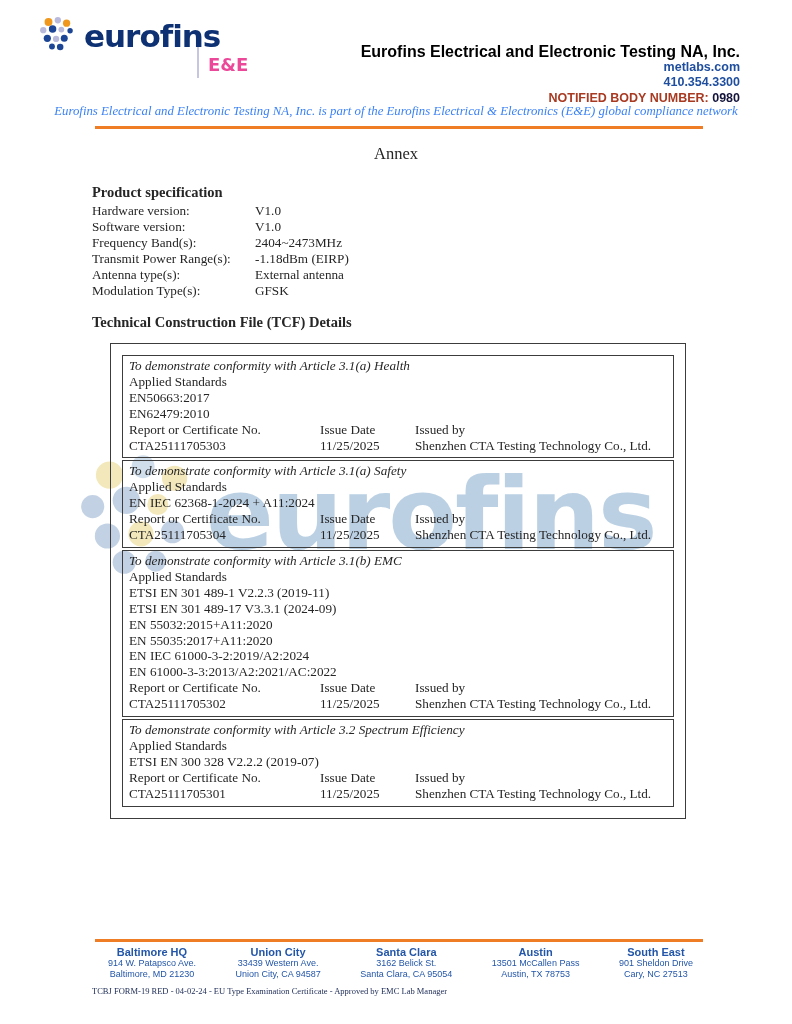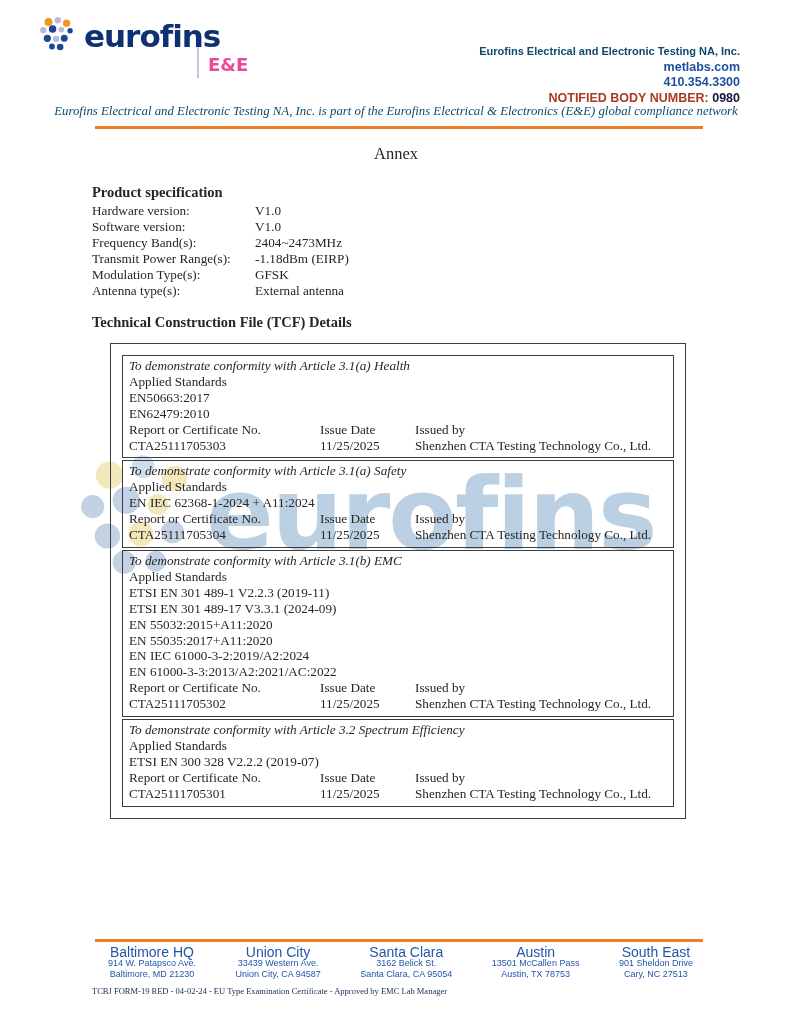--- a/index.html
+++ b/index.html
@@ -18,28 +18,28 @@
   }
   .logo-divider { position:absolute; left:197px; top:36px; width:2px; height:42px; background:#c6c6e0; }
   .logo-division {
     position:absolute; left:208px; top:54px;
     font-family:"DejaVu Sans", sans-serif; font-weight:bold; font-size:18px; color:#ec4899;
   }
   .company-block {
     position:absolute; right:52px; top:44px; text-align:right; z-index:2;
     font-family:"Liberation Sans", sans-serif; font-weight:bold; line-height:15.5px;
   }
-  .company-name { font-size:11px; color:#0c4a6e; }
+  .company-name { font-size:16px; color:#000000; }
   .company-website, .company-phone { font-size:12.5px; color:#1f4e9f; }
   .company-nb { font-size:12.5px; }
   .nb-label { color:#a93a22; }
   .nb-number { color:#14143c; }
   .network-line {
     position:absolute; left:0; top:104px; width:100%; text-align:center;
-    font-style:italic; font-size:12.8px; color:#0c4a6e; z-index:2;
+    font-style:italic; font-size:12.8px; color:#3b82f6; z-index:2;
   }
   .rule { position:absolute; left:95px; width:608px; height:3px; background:#ee7d26; z-index:2; }
   .rule-top { top:126px; }
   .rule-bottom { top:939px; }
   
   .annex-title { position:absolute; left:0; top:144px; width:100%; text-align:center;
     font-weight:normal; font-size:16.5px; z-index:2; }
   .spec { position:absolute; left:92px; top:184px; z-index:2; font-size:13.2px; }
   .spec-heading { font-weight:bold; font-size:14.5px; margin-bottom:2px; }
   .spec-row { display:grid; grid-template-columns:163px auto; line-height:15.9px; }
@@ -61,21 +61,21 @@
     font-family:"DejaVu Sans", sans-serif; font-weight:bold; font-size:100px;
     color:#b5cce1; letter-spacing:-2px; line-height:100px; margin-left:2px;
   }
   
   .offices {
     position:absolute; left:108px; top:947px; width:585px; display:flex;
     justify-content:space-between; z-index:2;
     font-family:"Liberation Sans", sans-serif; color:#2356a8; text-align:center;
   }
   .office { line-height:11px; }
-  .office-name { font-weight:normal; font-size:14px; }
+  .office-name { font-weight:bold; font-size:11px; }
   .office-line { font-size:9px; }
   .form-note { position:absolute; left:92px; top:986px; font-size:8.5px; color:#1b2a55; z-index:2; }
 </style>
 </head>
 <body>
 
 <div class="page">
 
   <div class="logo-block">
     <svg class="logo-dots" viewBox="0 0 36 36">
@@ -124,26 +124,26 @@
     </div>
     <div class="spec-row">
       <span>Frequency Band(s):</span>
       <span>2404~2473MHz</span>
     </div>
     <div class="spec-row">
       <span>Transmit Power Range(s):</span>
       <span>-1.18dBm (EIRP)</span>
     </div>
     <div class="spec-row">
+      <span>Antenna type(s):</span>
+      <span>External antenna</span>
+    </div>
+    <div class="spec-row">
       <span>Modulation Type(s):</span>
       <span>GFSK</span>
-    </div>
-    <div class="spec-row">
-      <span>Antenna type(s):</span>
-      <span>External antenna</span>
     </div>
   </div>
 
   <div class="tcf-heading">Technical Construction File (TCF) Details</div>
 
   <div class="watermark">
     <svg class="watermark-dots" viewBox="0 0 120 120">
       <circle cx="30" cy="22" r="13" fill="#f2e6b4"></circle>
         <circle cx="62" cy="14" r="11" fill="#ccdbe9"></circle>
       <circle cx="92" cy="25" r="12" fill="#f2e6b4"></circle>

